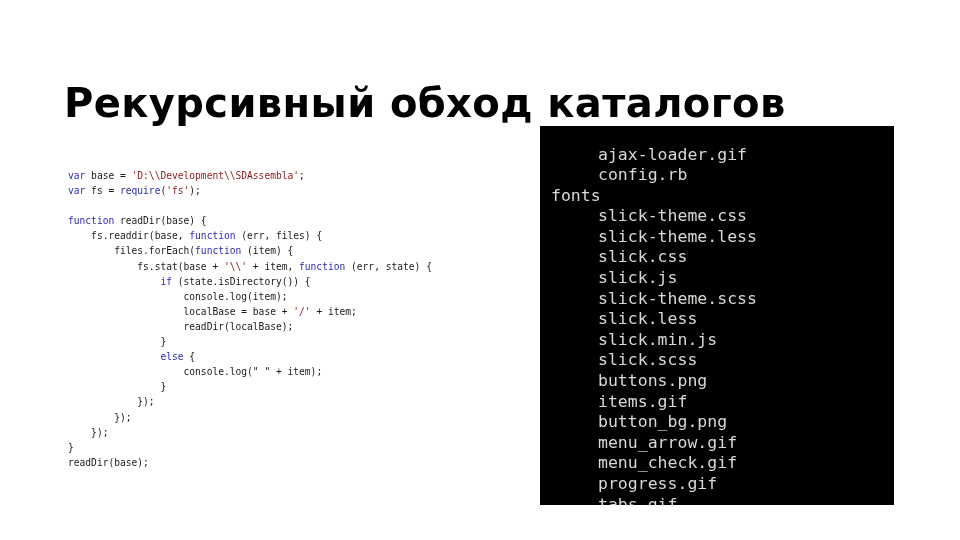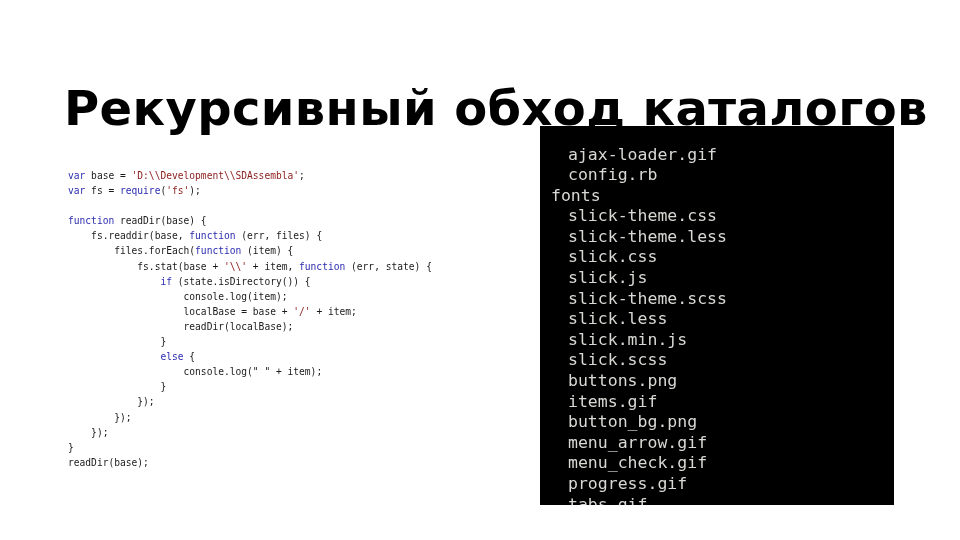--- a/index.html
+++ b/index.html
@@ -24,21 +24,21 @@
   }
 
   
   #slide-title {
     position: absolute;
     left: 64px;
     top: 52px;
     width: 840px;
     font-family: "DejaVu Sans", "Liberation Sans", sans-serif;
     font-weight: bold;
-    font-size: 48px;
+    font-size: 40px;
     line-height: 48px;
     letter-spacing: 0.4px;
     color: #000000;
     white-space: nowrap;
   }
 
   
   #code-block {
     position: absolute;
     left: 68px;
@@ -82,21 +82,21 @@
     color: #d8d8d4;
     white-space: pre;
     padding-top: 2px;
   }
   #terminal-output .tline {
     display: block;
     height: 20.6px;
     white-space: pre;
   }
   .t-dir  { padding-left: 11px; }
-  .t-file { padding-left: 28px; }
+  .t-file { padding-left: 58px; }
 </style>
 </head>
 <body>
 
 <div id="slide">
 
   <h1 id="slide-title">Рекурсивный обход каталогов</h1>
 
   <pre id="code-block" style="color: rgb(26, 26, 26);"><span class="ln"><span class="tok-kw">var</span><span class="tok-pln"> base = </span><span class="tok-str">'D:\\Development\\SDAssembla'</span><span class="tok-pln">;</span></span><span class="ln"><span class="tok-kw">var</span><span class="tok-pln"> fs = </span><span class="tok-kw">require</span><span class="tok-pln">(</span><span class="tok-str">'fs'</span><span class="tok-pln">);</span></span><span class="ln"> </span><span class="ln"><span class="tok-kw">function</span><span class="tok-pln"> readDir(base) {</span></span><span class="ln">    <span class="tok-pln">fs.readdir(base, </span><span class="tok-kw">function</span><span class="tok-pln"> (err, files) {</span></span><span class="ln">        <span class="tok-pln">files.forEach(</span><span class="tok-kw">function</span><span class="tok-pln"> (item) {</span></span><span class="ln">            <span class="tok-pln">fs.stat(base + </span><span class="tok-str">'\\'</span><span class="tok-pln"> + item, </span><span class="tok-kw">function</span><span class="tok-pln"> (err, state) {</span></span><span class="ln">                <span class="tok-kw">if</span><span class="tok-pln"> (state.isDirectory()) {</span></span><span class="ln">                    <span class="tok-pln">console.log(item);</span></span><span class="ln">                    <span class="tok-pln">localBase = base + </span><span class="tok-str">'/'</span><span class="tok-pln"> + item;</span></span><span class="ln">                    <span class="tok-pln">readDir(localBase);</span></span><span class="ln">                <span class="tok-pln">}</span></span><span class="ln">                <span class="tok-kw">else</span><span class="tok-pln"> {</span></span><span class="ln">                    <span class="tok-pln">console.log(" " + item);</span></span><span class="ln">                <span class="tok-pln">}</span></span><span class="ln">            <span class="tok-pln">});</span></span><span class="ln">        <span class="tok-pln">});</span></span><span class="ln">    <span class="tok-pln">});</span></span><span class="ln"><span class="tok-pln">}</span></span><span class="ln"><span class="tok-pln">readDir(base);</span></span></pre>
 

